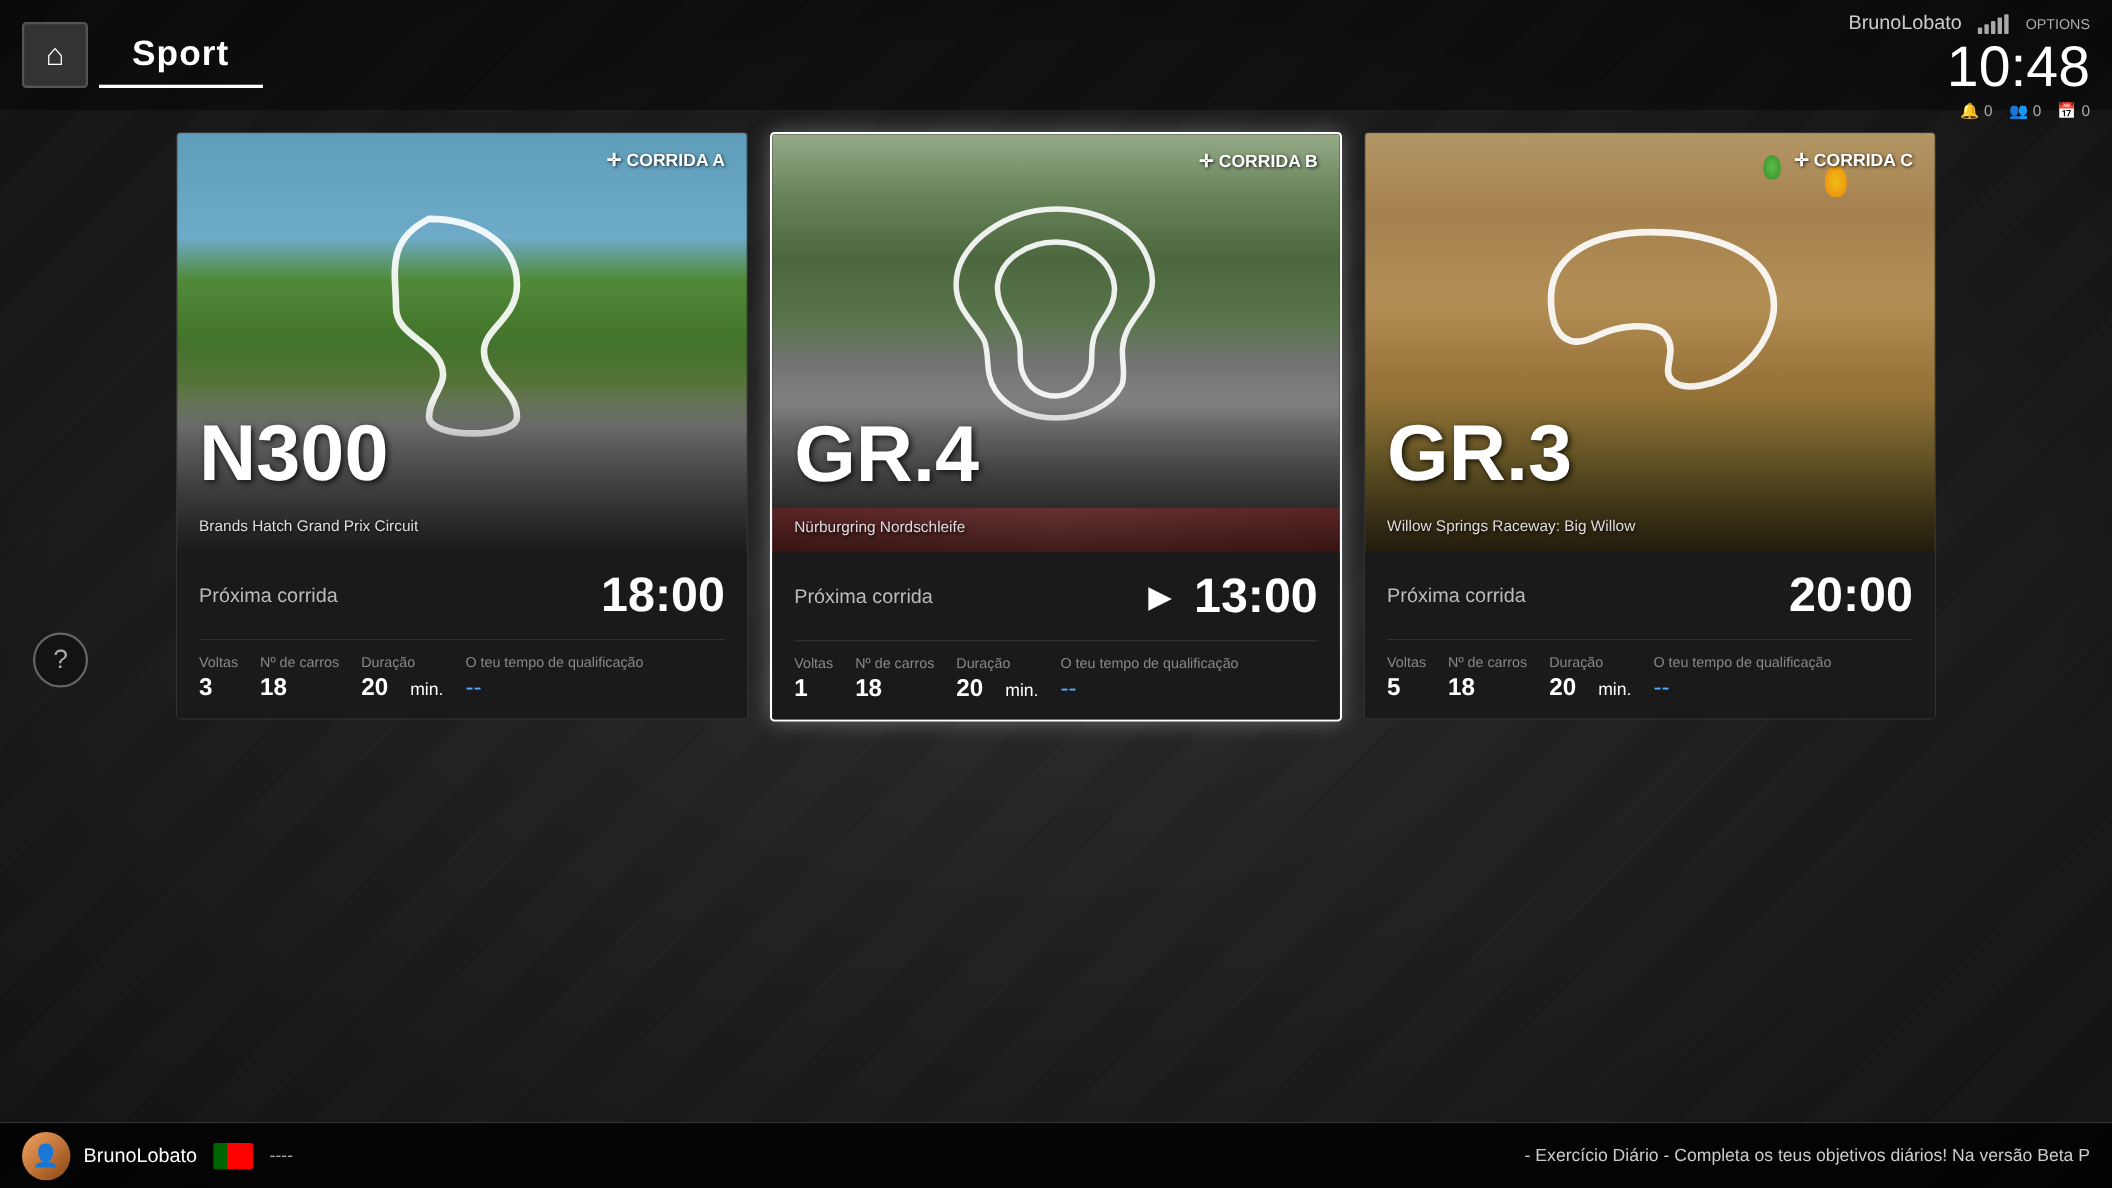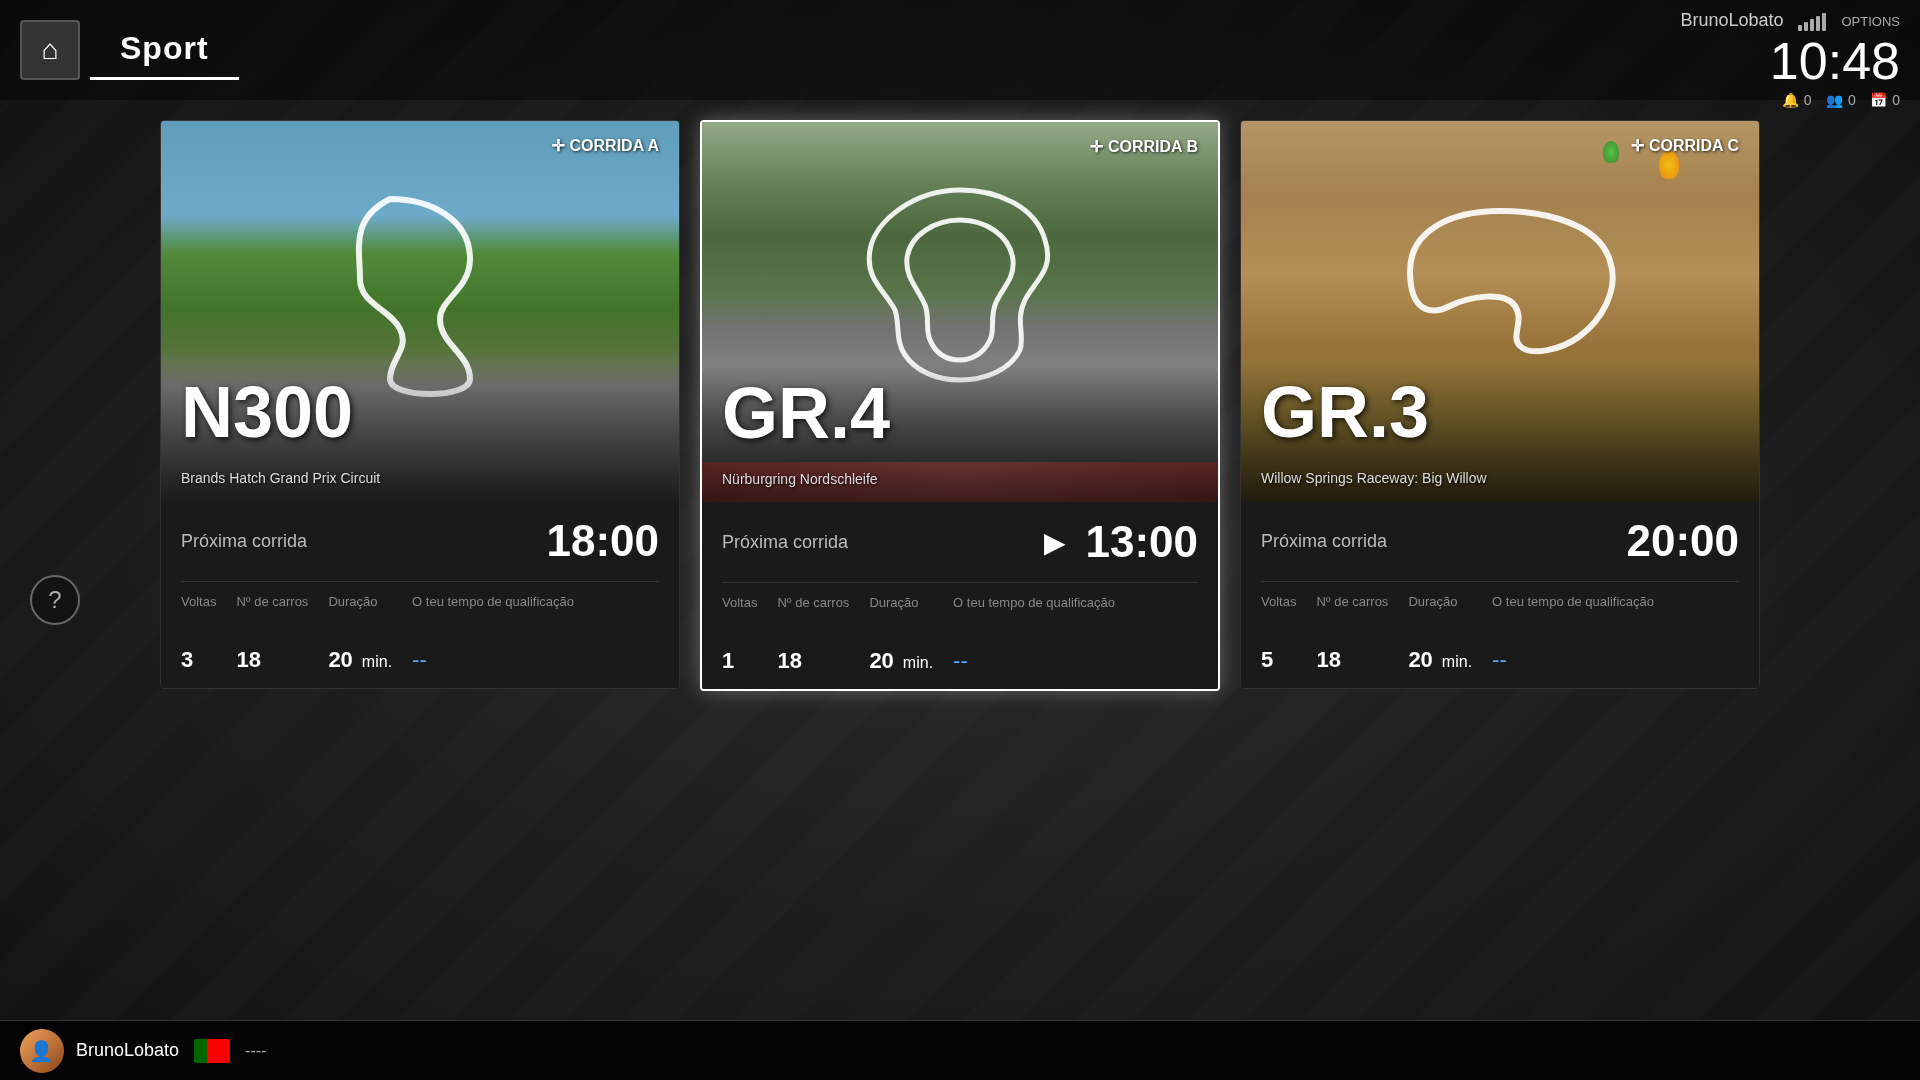--- a/index.html
+++ b/index.html
@@ -230,36 +230,35 @@
     .stats-row {
       display: flex;
       gap: 20px;
       border-top: 1px solid #333;
       padding-top: 12px;
     }
     .stat-item {
       display: flex;
       flex-direction: column;
       align-items: flex-start;
-      gap: 35px;
     }
     .stat-label {
       font-size: 13px;
       color: #888;
       margin-bottom: 3px;
     }
     .stat-value {
       font-size: 22px;
       font-weight: bold;
       color: white;
     }
     .stat-unit {
       font-size: 16px;
       font-weight: normal;
-      margin-left: 9px;
+      margin-left: 20px;
       text-align: right;
     }
     .stat-dash {
       font-size: 22px;
       color: #5af;
     }
 
     
     .bottom-bar {
       position: absolute;
@@ -489,13 +488,14 @@
     </div>
   </div>
 
 </div>
 
 <div class="bottom-bar">
   <div class="user-avatar">👤</div>
   <span class="bottom-username">BrunoLobato</span>
   <div class="flag-pt" style="width:36px;height:24px;margin-right:15px;border-radius:2px;"></div>
   <span class="bottom-level">----</span>
+  <span class="ticker">- Exercício Diário -  Completa os teus objetivos diários!  Na versão Beta P</span>
 </div>
 
 </body></html>

